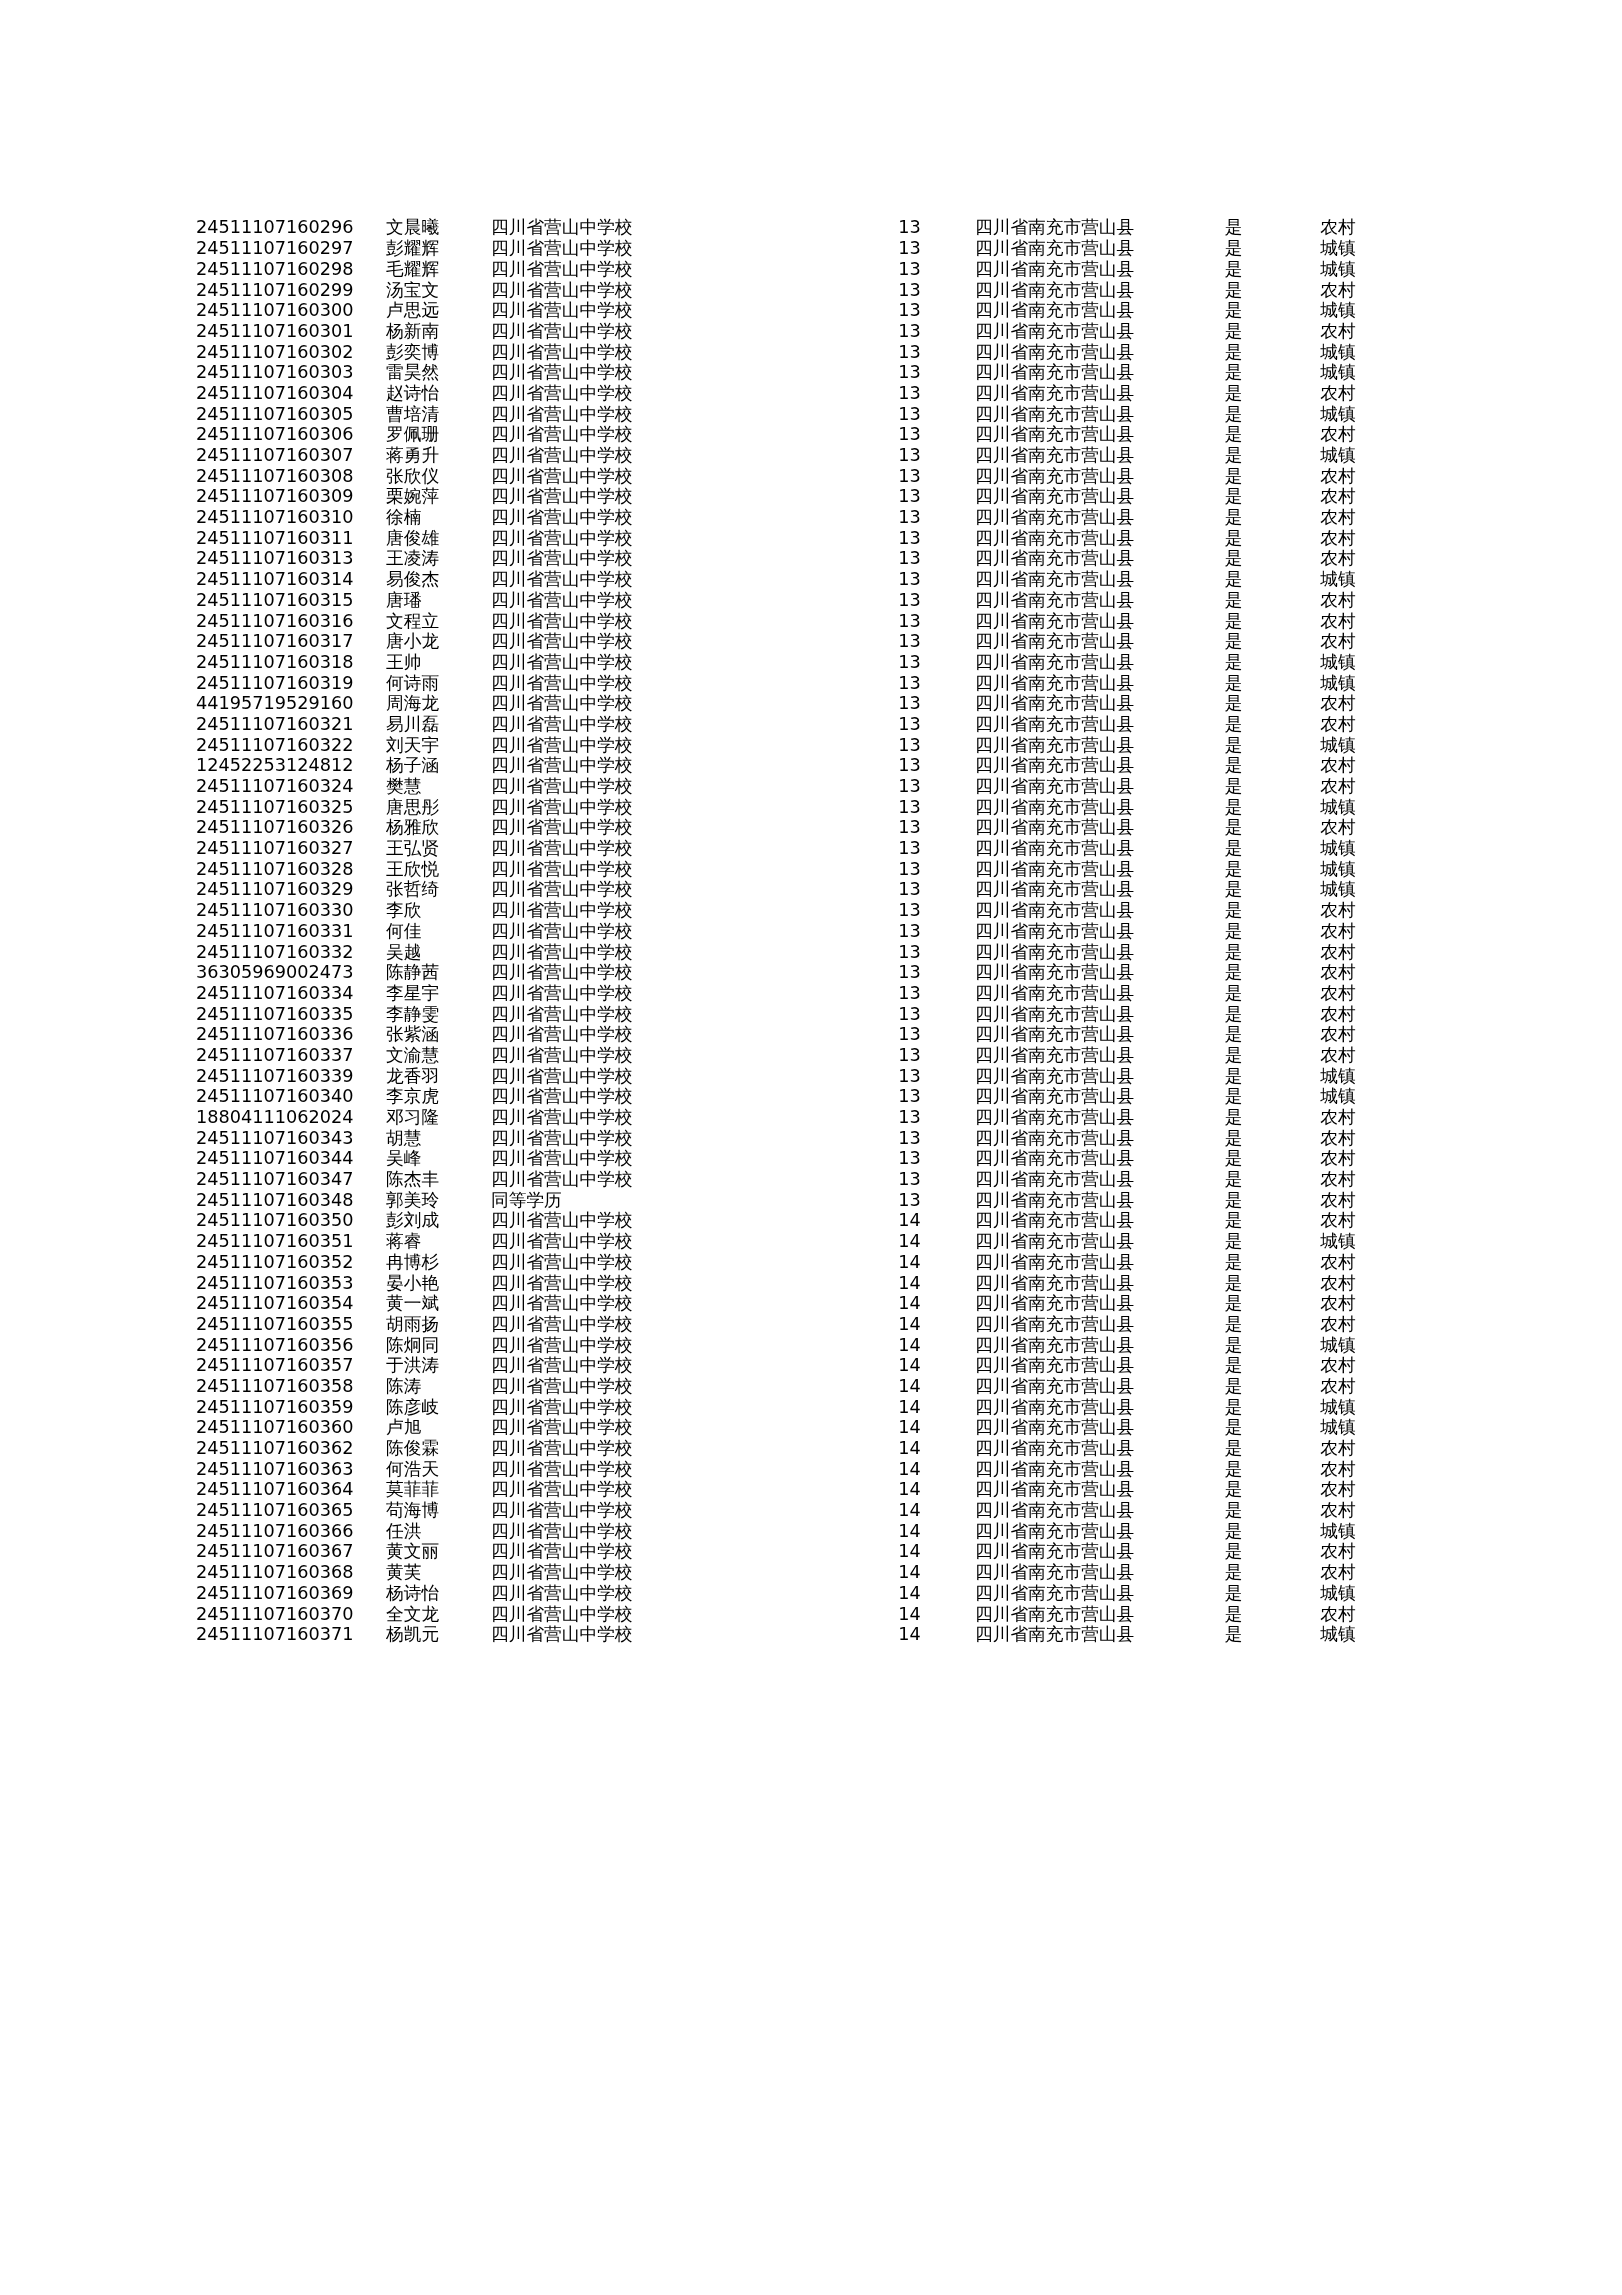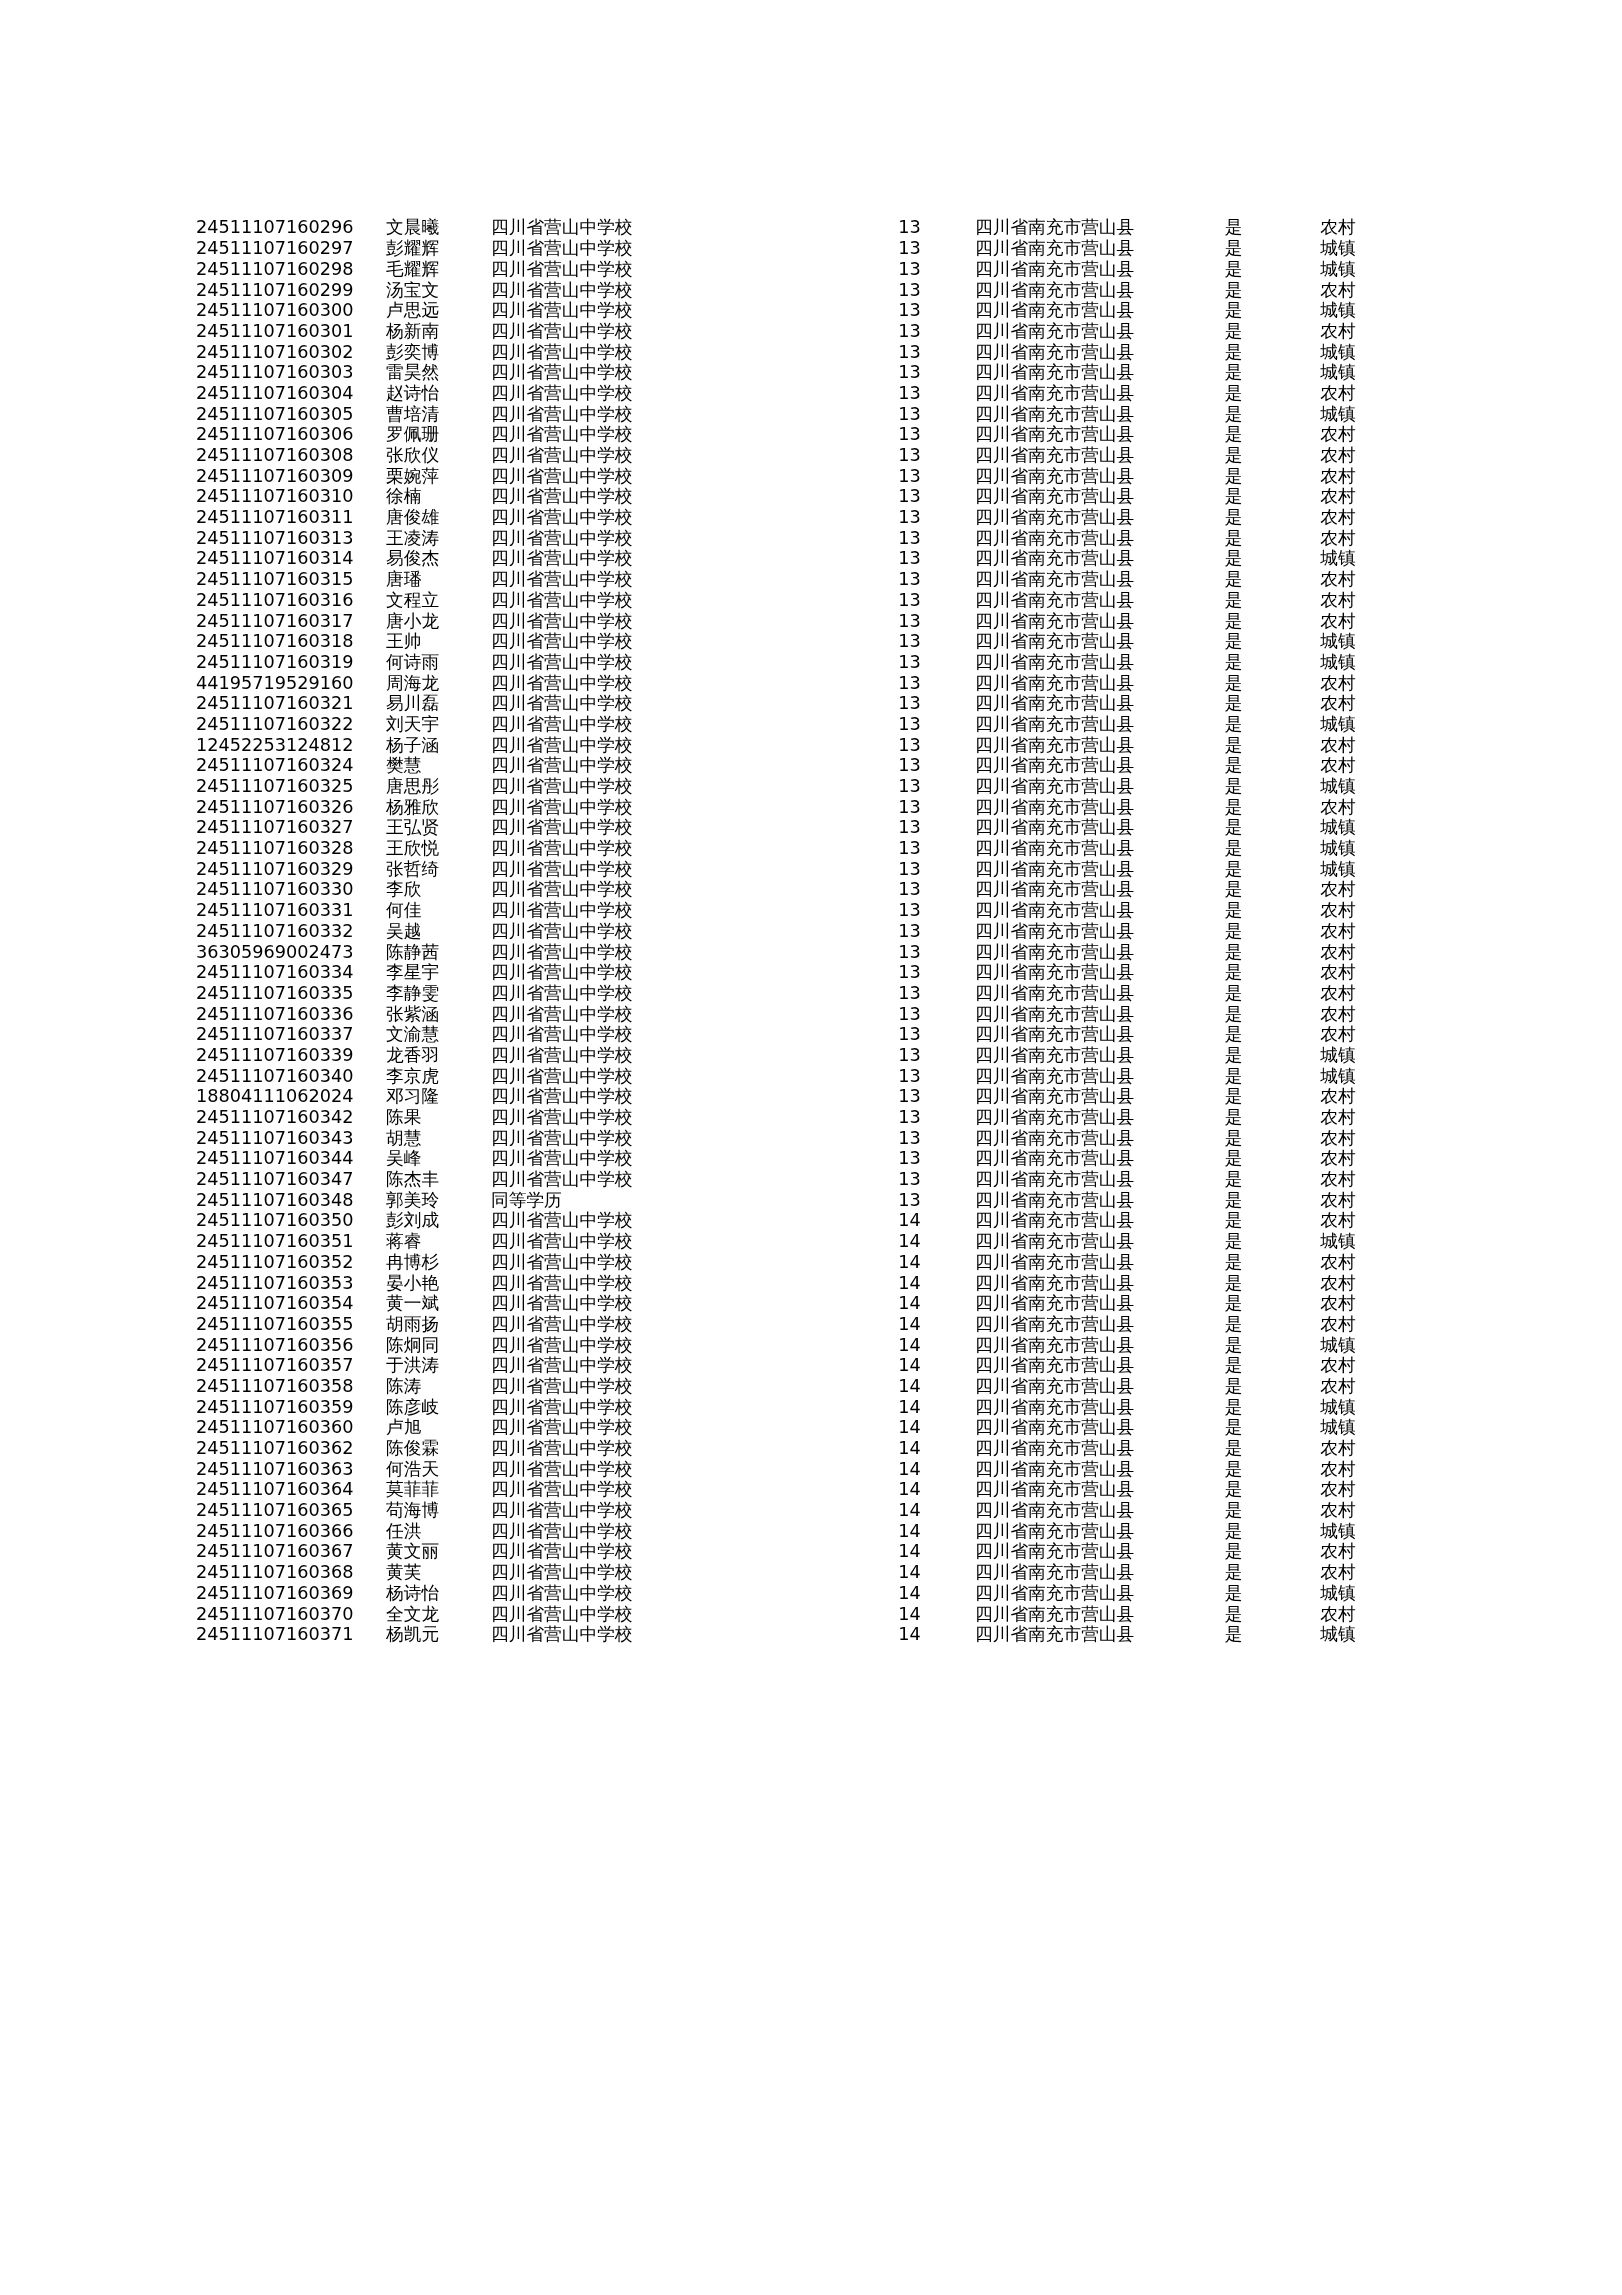--- a/index.html
+++ b/index.html
@@ -169,20 +169,29 @@
           <tr>
             <td class="id">24511107160306</td>
             <td class="name">罗佩珊</td>
             <td class="school">四川省营山中学校</td>
             <td class="num">13</td>
             <td class="region">四川省南充市营山县</td>
             <td class="flag">是</td>
             <td class="type">农村</td>
           </tr>
           <tr>
+            <td class="id">24511107160307</td>
+            <td class="name">蒋勇升</td>
+            <td class="school">四川省营山中学校</td>
+            <td class="num">13</td>
+            <td class="region">四川省南充市营山县</td>
+            <td class="flag">是</td>
+            <td class="type">城镇</td>
+          </tr>
+          <tr>
             <td class="id">24511107160308</td>
             <td class="name">张欣仪</td>
             <td class="school">四川省营山中学校</td>
             <td class="num">13</td>
             <td class="region">四川省南充市营山县</td>
             <td class="flag">是</td>
             <td class="type">农村</td>
           </tr>
           <tr>
             <td class="id">24511107160309</td>
@@ -450,29 +459,20 @@
             <td class="name">李京虎</td>
             <td class="school">四川省营山中学校</td>
             <td class="num">13</td>
             <td class="region">四川省南充市营山县</td>
             <td class="flag">是</td>
             <td class="type">城镇</td>
           </tr>
           <tr>
             <td class="id">18804111062024</td>
             <td class="name">邓习隆</td>
-            <td class="school">四川省营山中学校</td>
-            <td class="num">13</td>
-            <td class="region">四川省南充市营山县</td>
-            <td class="flag">是</td>
-            <td class="type">农村</td>
-          </tr>
-          <tr>
-            <td class="id">24511107160342</td>
-            <td class="name">陈果</td>
             <td class="school">四川省营山中学校</td>
             <td class="num">13</td>
             <td class="region">四川省南充市营山县</td>
             <td class="flag">是</td>
             <td class="type">农村</td>
           </tr>
           <tr>
             <td class="id">24511107160343</td>
             <td class="name">胡慧</td>
             <td class="school">四川省营山中学校</td>

